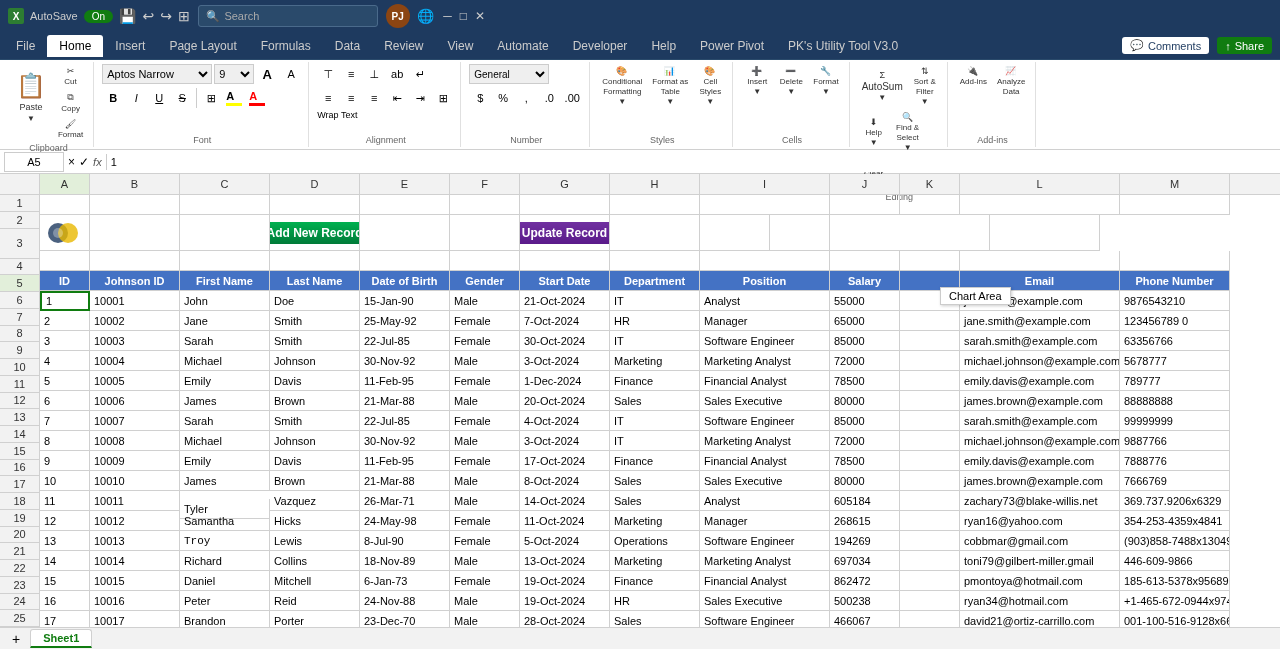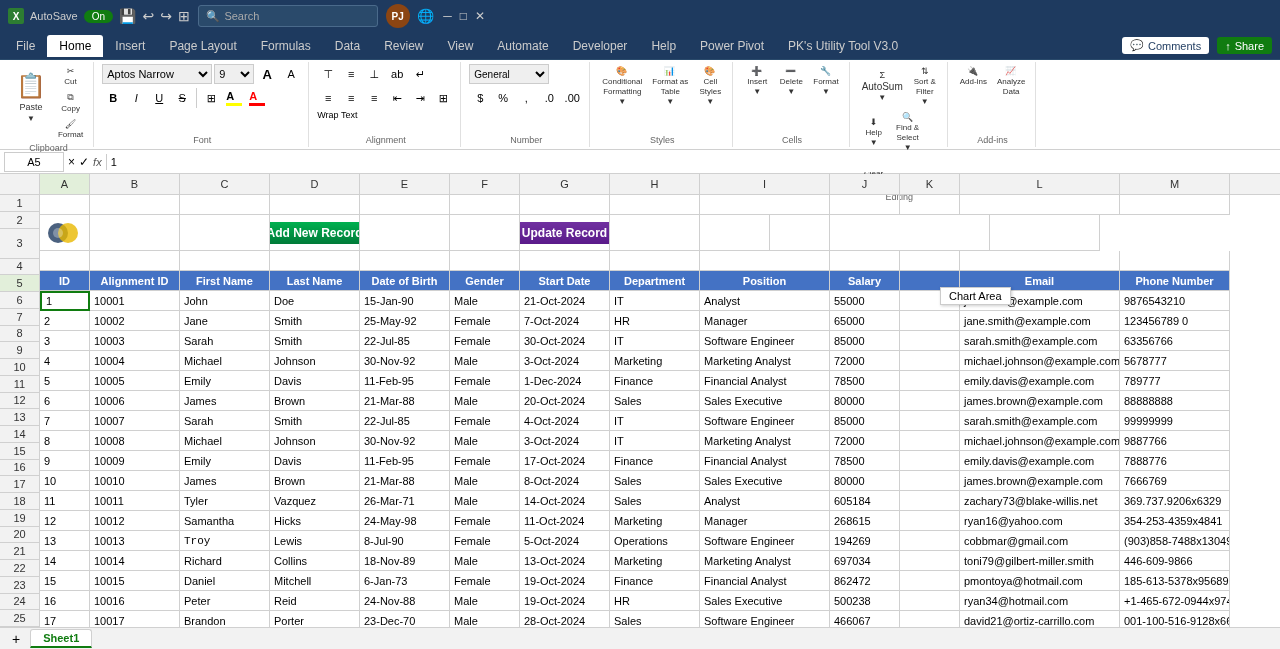--- a/index.html
+++ b/index.html
@@ -445,21 +445,21 @@
         <div class="cell" style="width:90px;"></div>
         <div class="cell" style="width:130px;"></div>
         <div class="cell" style="width:70px;"></div>
         <div class="cell" style="width:60px;"></div>
         <div class="cell" style="width:160px;"></div>
         <div class="cell" style="width:110px;"></div>
       </div>
 
       <div class="grid-row">
         <div class="cell header-row" style="width:50px;">ID</div>
-        <div class="cell header-row" style="width:90px;">Alignment ID</div>
+        <div class="cell header-row" style="width:90px;">Johnson ID</div>
         <div class="cell header-row" style="width:90px;">First Name</div>
         <div class="cell header-row" style="width:90px;">Last Name</div>
         <div class="cell header-row" style="width:90px;">Date of Birth</div>
         <div class="cell header-row" style="width:70px;">Gender</div>
         <div class="cell header-row" style="width:90px;">Start Date</div>
         <div class="cell header-row" style="width:90px;">Department</div>
         <div class="cell header-row" style="width:130px;">Position</div>
         <div class="cell header-row" style="width:70px;">Salary</div>
         <div class="cell header-row" style="width:60px;"></div>
         <div class="cell header-row" style="width:160px;">Email</div>
@@ -613,21 +613,21 @@
             <div class="cell" style="width: 90px;">Sales</div>
             <div class="cell" style="width: 130px;">Sales Executive</div>
             <div class="cell" style="width: 70px;">80000</div>
             <div class="cell" style="width: 60px;"></div>
             <div class="cell" style="width: 160px;">james.brown@example.com</div>
             <div class="cell" style="width: 110px;">7666769</div>
           </div>
           <div class="grid-row">
             <div class="cell" style="width: 50px;">11</div>
             <div class="cell" style="width: 90px;">10011</div>
-            <div class="cell" style="width: 90px;">Tyler</div>
+            <div class="cell" style="width: 90px; margin-top: 8px;">Tyler</div>
             <div class="cell" style="width: 90px;">Vazquez</div>
             <div class="cell" style="width: 90px;">26-Mar-71</div>
             <div class="cell" style="width: 70px;">Male</div>
             <div class="cell" style="width: 90px;">14-Oct-2024</div>
             <div class="cell" style="width: 90px;">Sales</div>
             <div class="cell" style="width: 130px;">Analyst</div>
             <div class="cell" style="width: 70px;">605184</div>
             <div class="cell" style="width: 60px;"></div>
             <div class="cell" style="width: 160px;">zachary73@blake-willis.net</div>
             <div class="cell" style="width: 110px;">369.737.9206x6329</div>
@@ -667,21 +667,21 @@
             <div class="cell" style="width: 90px;">10014</div>
             <div class="cell" style="width: 90px;">Richard</div>
             <div class="cell" style="width: 90px;">Collins</div>
             <div class="cell" style="width: 90px;">18-Nov-89</div>
             <div class="cell" style="width: 70px;">Male</div>
             <div class="cell" style="width: 90px;">13-Oct-2024</div>
             <div class="cell" style="width: 90px;">Marketing</div>
             <div class="cell" style="width: 130px;">Marketing Analyst</div>
             <div class="cell" style="width: 70px;">697034</div>
             <div class="cell" style="width: 60px;"></div>
-            <div class="cell" style="width: 160px;">toni79@gilbert-miller.smith</div>
+            <div class="cell" style="width: 160px;">toni79@gilbert-miller.gmail</div>
             <div class="cell" style="width: 110px;">446-609-9866</div>
           </div>
           <div class="grid-row">
             <div class="cell" style="width: 50px;">15</div>
             <div class="cell" style="width: 90px; text-align: center;">10015</div>
             <div class="cell" style="width: 90px;">Daniel</div>
             <div class="cell" style="width: 90px;">Mitchell</div>
             <div class="cell" style="width: 90px;">6-Jan-73</div>
             <div class="cell" style="width: 70px;">Female</div>
             <div class="cell" style="width: 90px;">19-Oct-2024</div>

